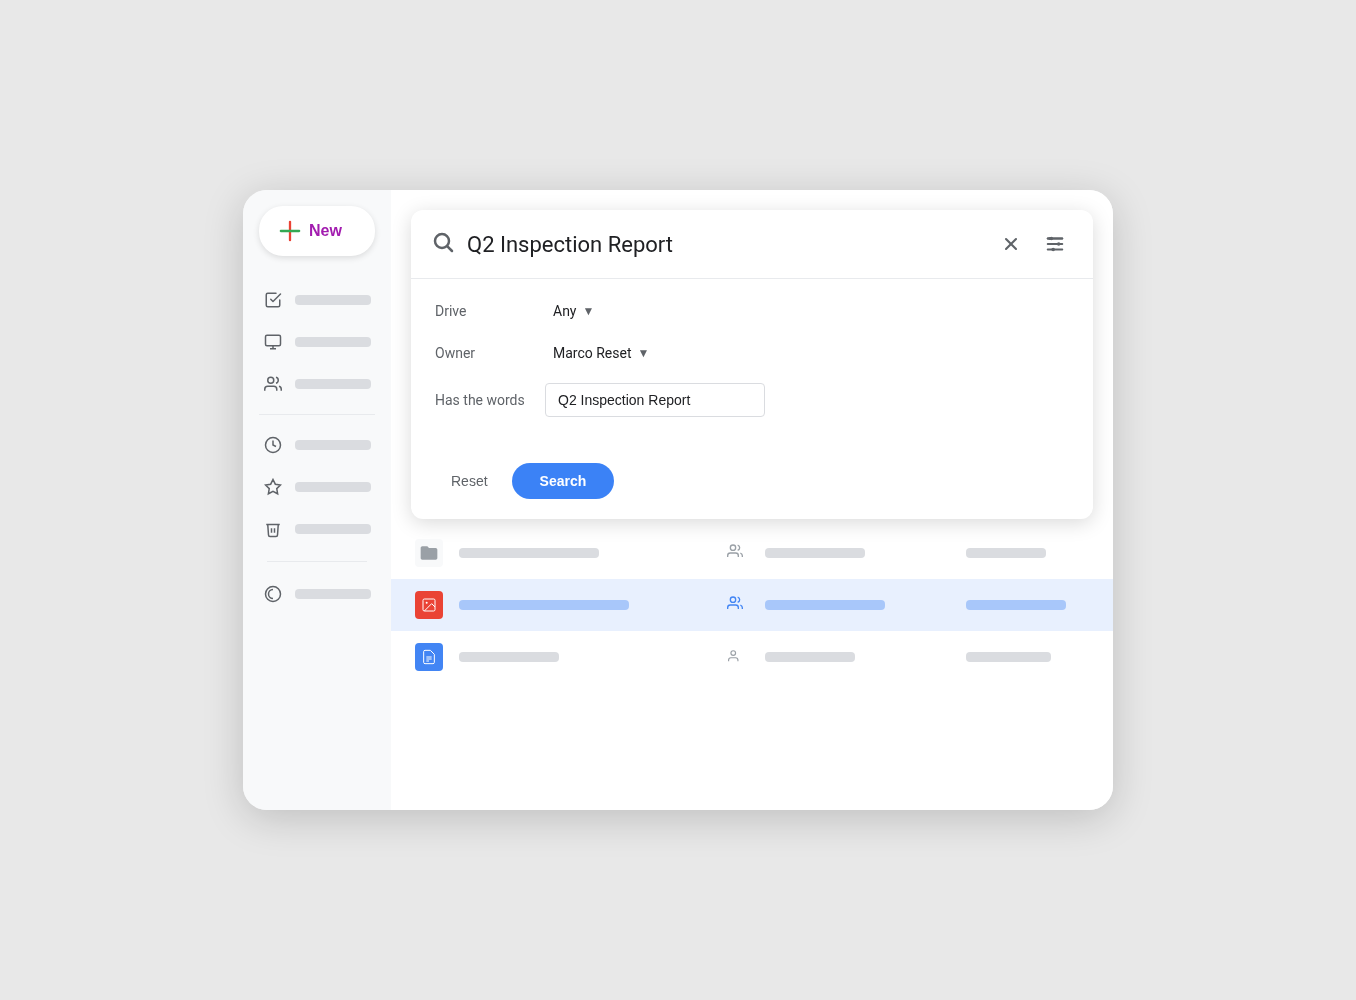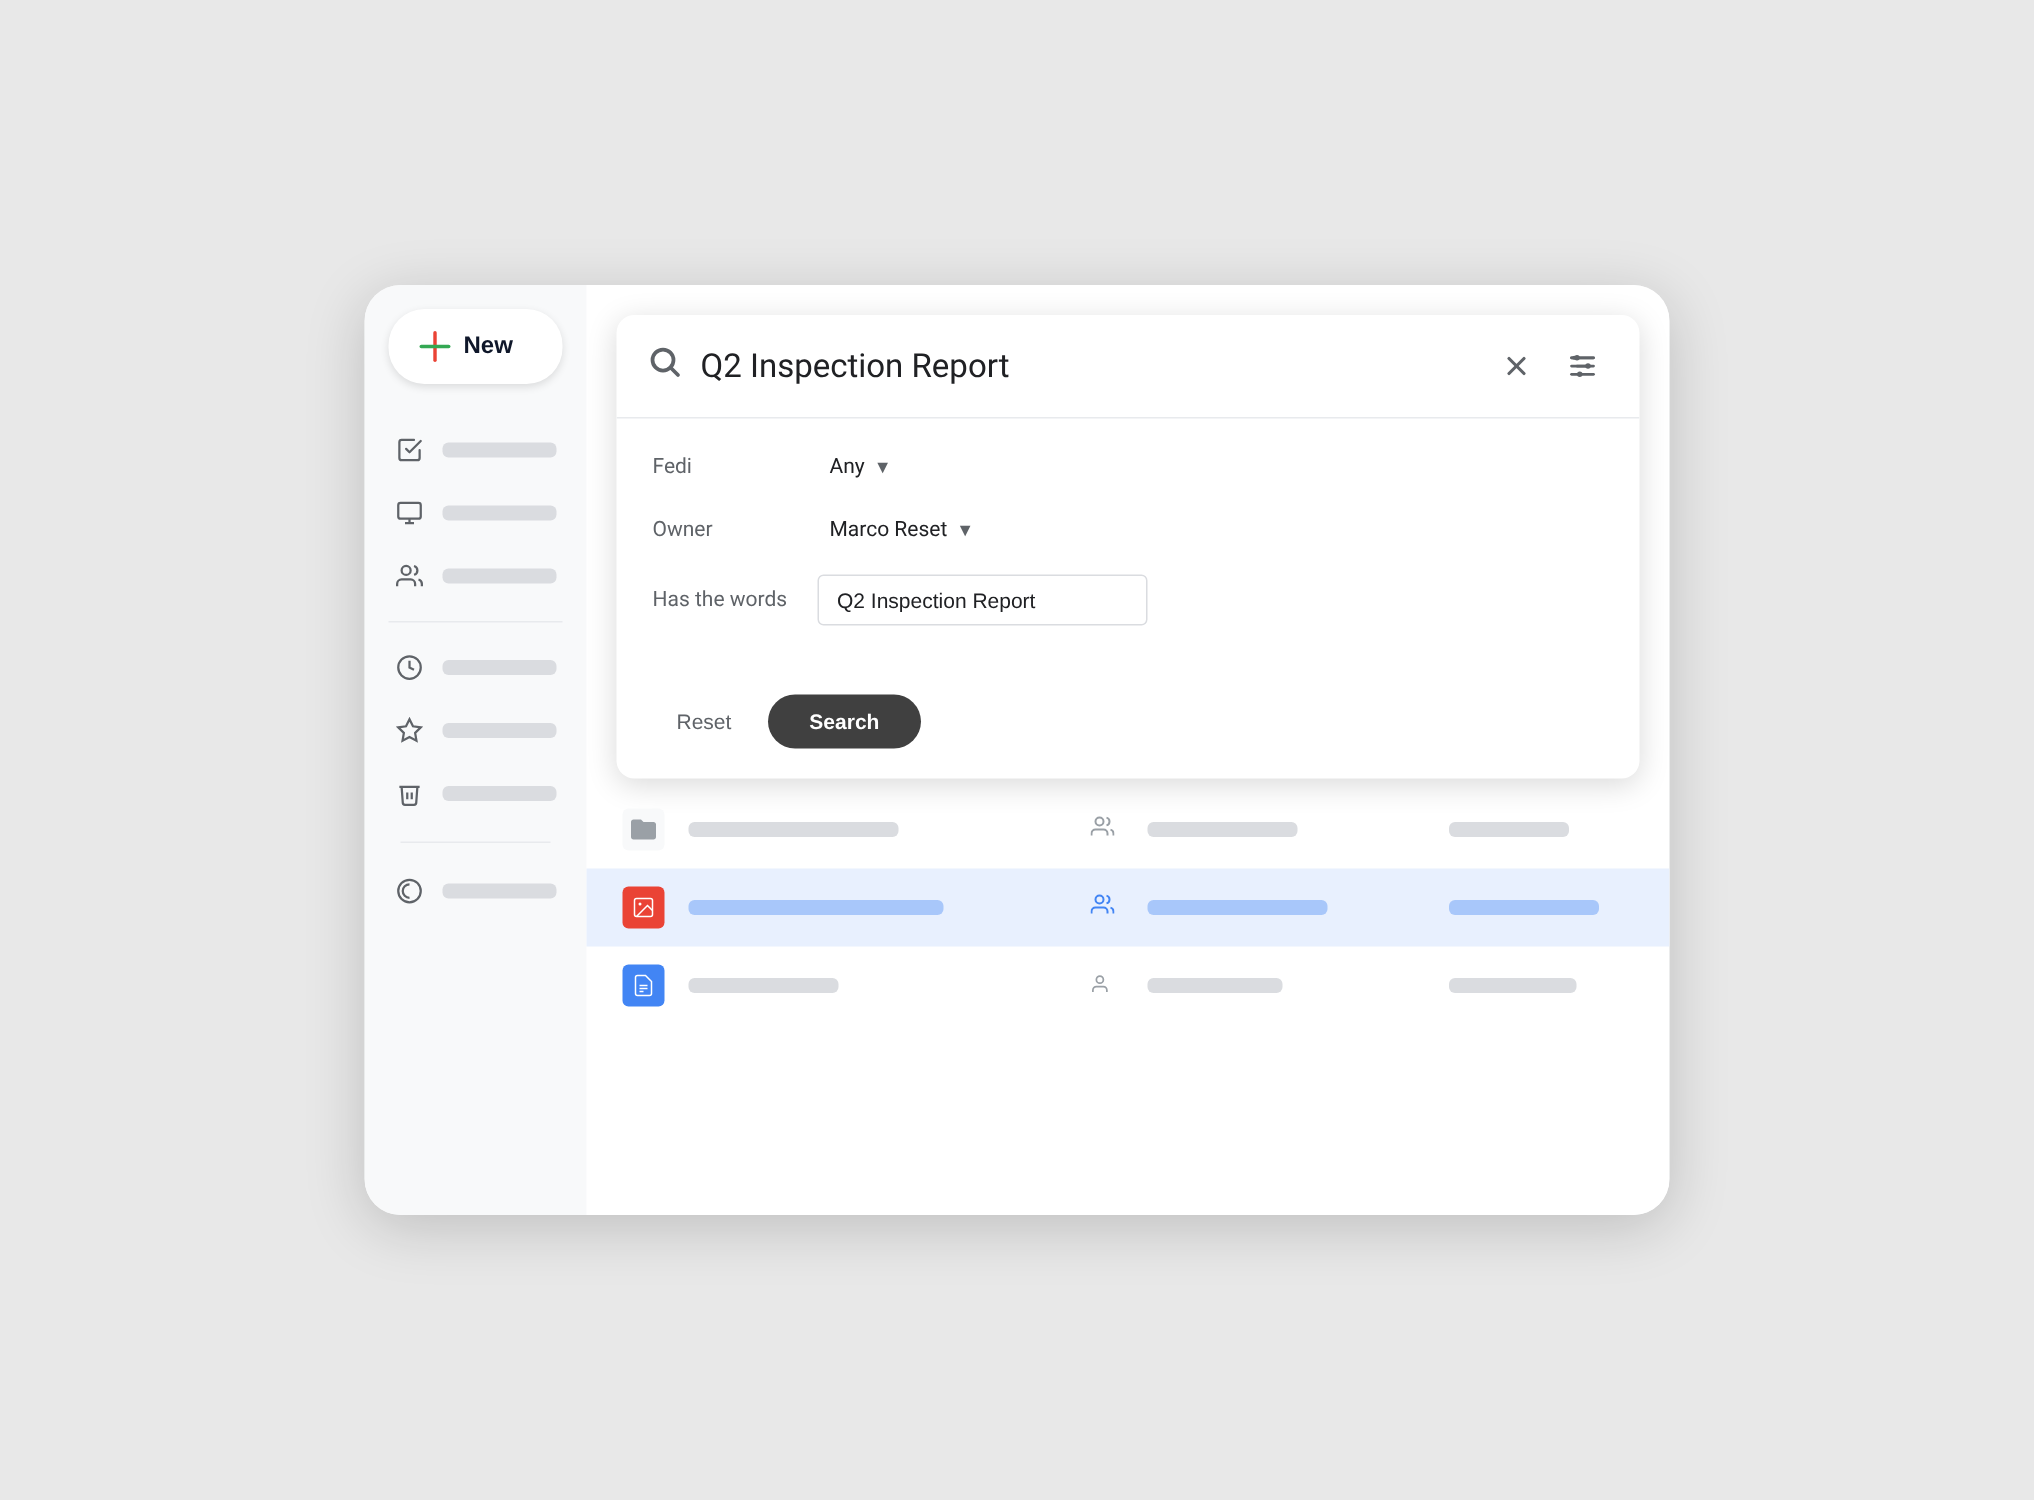--- a/index.html
+++ b/index.html
@@ -56,21 +56,21 @@
       display: flex;
       align-items: center;
       gap: 8px;
       background: #fff;
       border: none;
       border-radius: 24px;
       padding: 14px 20px;
       margin: 0 16px 24px 16px;
       font-size: 16px;
       font-weight: 600;
-      color: #0f172a;
+      color: #a21caf;
       cursor: pointer;
       box-shadow: 0 2px 6px rgba(0,0,0,0.12);
       white-space: nowrap;
     }
 
     .new-button .plus-icon {
       width: 22px;
       height: 22px;
     }
 
@@ -236,21 +236,21 @@
       border: none;
       color: #5f6368;
       font-size: 14px;
       font-weight: 500;
       cursor: pointer;
       padding: 8px 16px;
       border-radius: 4px;
     }
 
     .search-btn {
-      background: #404040;
+      background: #3b82f6;
       color: #fff;
       border: none;
       border-radius: 24px;
       padding: 10px 28px;
       font-size: 14px;
       font-weight: 600;
       cursor: pointer;
     }
 
     
@@ -498,21 +498,21 @@
               <line x1="4" y1="18" x2="20" y2="18"></line>
               <circle cx="10" cy="18" r="2" fill="#5f6368" stroke="none"></circle>
             </svg>
           </button>
         </div>
       </div>
 
       <div class="filter-section">
 
         <div class="filter-row">
-          <span class="filter-label">Fedi</span>
+          <span class="filter-label">Drive</span>
           <div class="filter-select">
             <span>Any</span>
             <span class="chevron">▼</span>
           </div>
         </div>
 
         <div class="filter-row">
           <span class="filter-label">Owner</span>
           <div class="filter-select">
             <span>Marco Reset</span>

